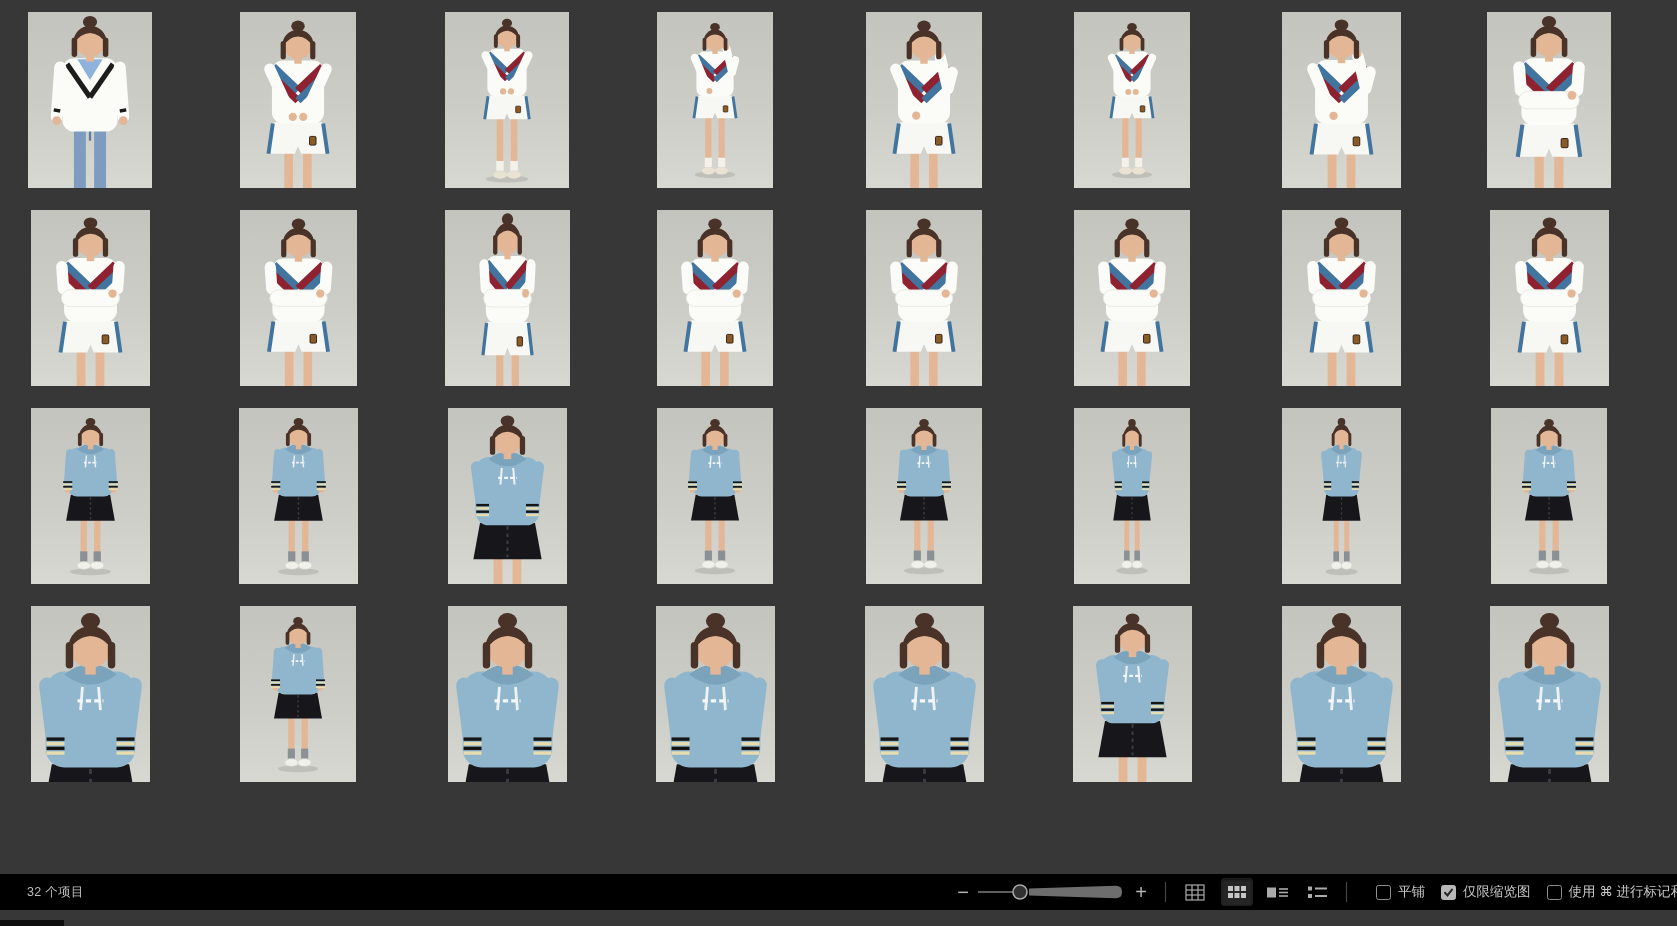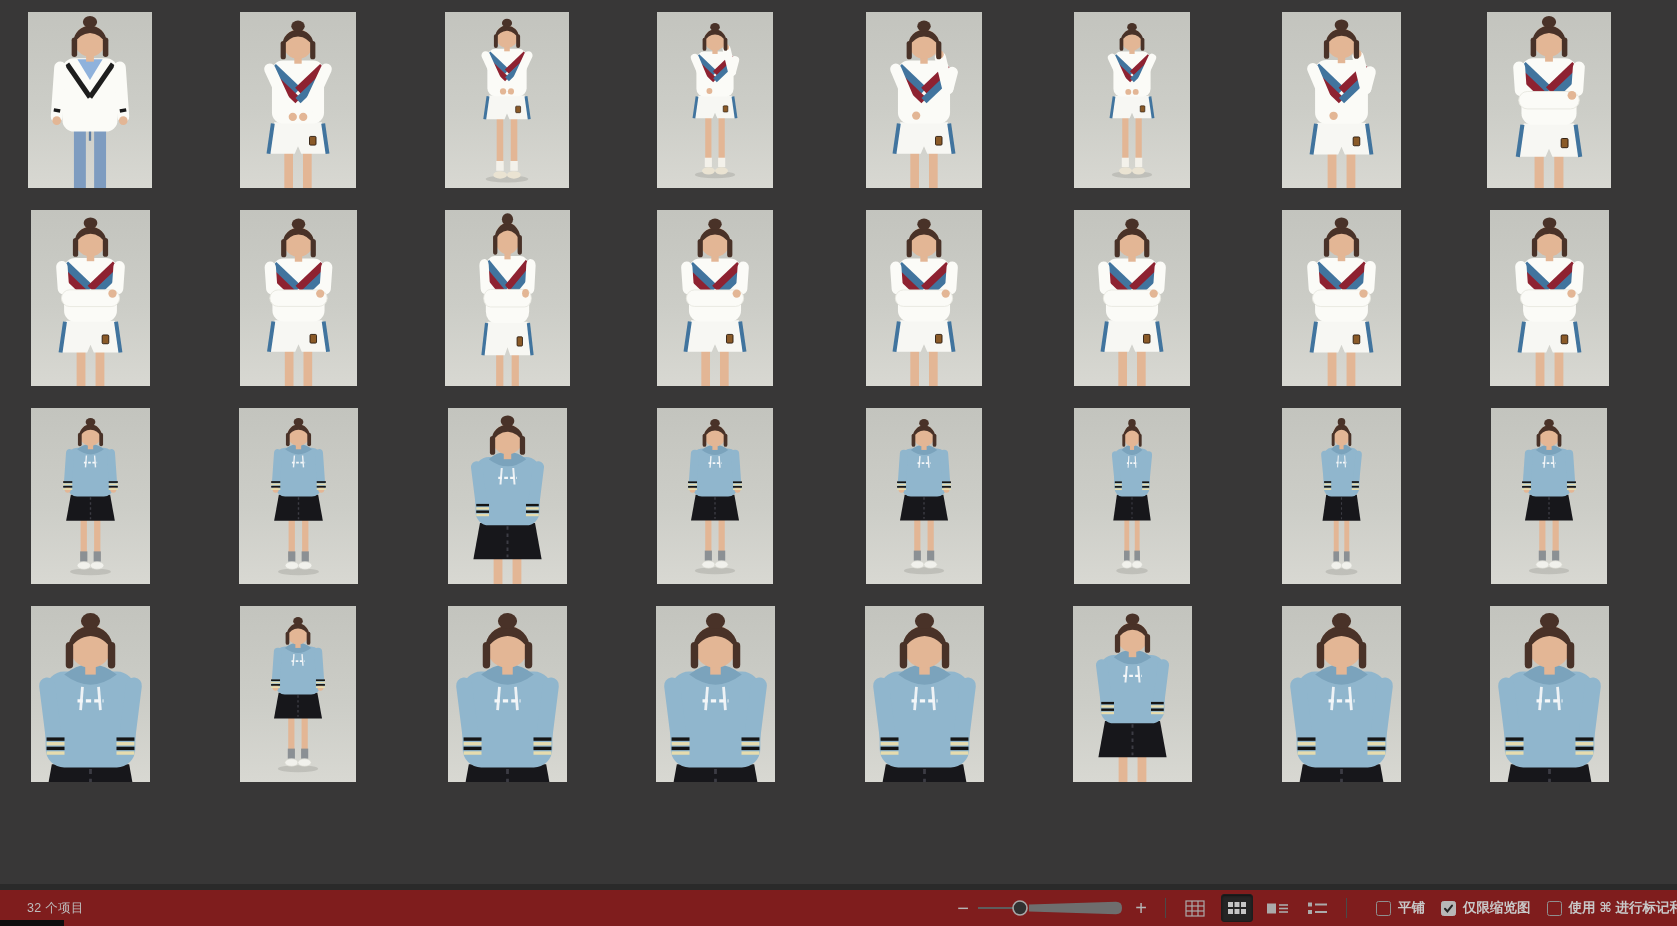--- a/index.html
+++ b/index.html
@@ -5,31 +5,31 @@
   html,body{margin:0;padding:0;background:#383737;}
   body{width:1677px;height:926px;overflow:hidden;position:relative;
        font-family:"Liberation Sans","DejaVu Sans",sans-serif;}
   .stage{position:absolute;inset:0;background:#383737;}
   .grid{position:absolute;inset:0;}
   .thumb{position:absolute;height:176px;background:linear-gradient(180deg,#c3c4be 0%,#cccdc7 55%,#d8d8d2 100%);
          overflow:hidden;cursor:pointer;}
   .thumb svg.fig{position:absolute;inset:0;width:100%;height:100%;}
   
   .sep{position:absolute;left:0;right:0;bottom:36px;height:6px;background:#2a2a2a;}
-  .statusbar{position:absolute;left:0;right:0;bottom:0;height:36px;background:#7f1d1d;}
+  .statusbar{position:absolute;left:0;right:0;bottom:16px;height:36px;background:#000000;}
   .items-count{position:absolute;left:27px;top:50%;transform:translateY(-50%);
                font-size:12.5px;color:#bdbdbd;letter-spacing:0.3px;}
   .controls{position:absolute;left:952px;top:0;height:36px;display:flex;align-items:center;}
   .zoom-glyph{color:#b5b5b5;font-size:20px;font-weight:400;line-height:1;width:22px;text-align:center;cursor:pointer;user-select:none;}
   .slider-wrap{width:152px;height:22px;margin:0 2px;cursor:pointer;}
   .vdiv{width:1px;height:20px;background:#4a4a49;margin:0 13px;}
   .icon-btn{display:flex;align-items:center;justify-content:center;height:26px;padding:0 6px;cursor:pointer;border-radius:3px;}
   .icon-btn.pressed{background:#252525;border:1px solid #1d1d1d;box-shadow:inset 0 1px 2px rgba(0,0,0,.5);}
   .view-group{display:flex;align-items:center;gap:8px;margin-left:10px;}
-  .cb-group{display:flex;align-items:center;margin-left:16px;cursor:pointer;font-weight:bold;}
+  .cb-group{display:flex;align-items:center;margin-left:16px;cursor:pointer;}
   .cb-box{width:13px;height:13px;border:1px solid #8f8f8f;border-radius:2.5px;background:transparent;
           display:inline-flex;align-items:center;justify-content:center;}
   .cb-box.checked{background:#b8b8b8;border-color:#b8b8b8;}
   .cb-label{font-size:13.5px;color:#c8c8c8;margin-left:7px;white-space:nowrap;}
   .corner-strip{position:absolute;left:0;bottom:0;width:64px;height:6px;background:#0e0e0e;}
 </style>
 </head>
 <body>
 
 <div class="stage">

